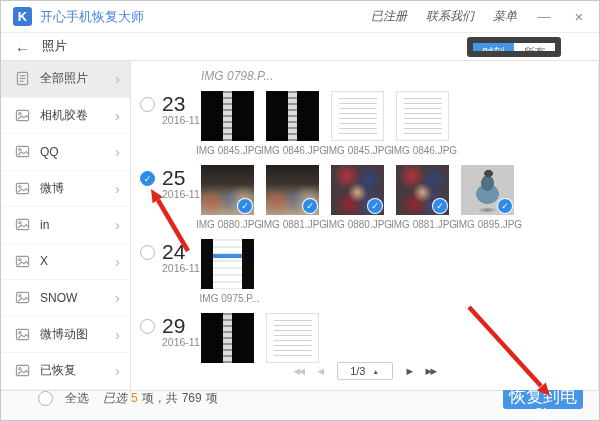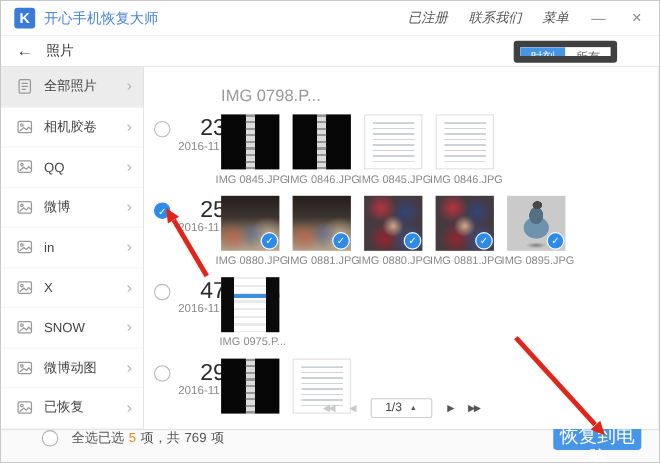--- a/index.html
+++ b/index.html
@@ -39,25 +39,25 @@
   .sb-item { height: 36.5px; display: flex; align-items: center;
     padding: 0 10px 0 14px; border-bottom: 1px solid #f4f4f4; }
   .sb-item.sel { background: #ececec; }
   .sb-ic { width: 15px; height: 15px; flex: none; display: inline-block; }
   .sb-ic svg { width: 15px; height: 15px; stroke: #999; fill: none; stroke-width: 1.2; }
   .sb-label { flex: 1; margin-left: 10px; font-size: 12px; color: #444; }
   .sb-chev { color: #b5b5b5; font-size: 15px; line-height: 15px; }
 
   .content { position: relative; flex: 1; background: #fff; padding-top: 4px;
     border-right: 1px solid #ececec; overflow: hidden; }
-  .partial-label { margin: 14px 0 8px 70px; font-size: 15px; color: #999; }
+  .partial-label { margin: 4px 0 8px 70px; font-size: 12px; color: #999; font-style: italic; }
 
   .group { display: flex; margin-bottom: 9px; }
   .date-cell { width: 70px; flex: none; padding-left: 9px; padding-top: 1px; }
-  .date-line { display: flex; align-items: center; gap: 20px; }
+  .date-line { display: flex; align-items: center; }
   .gcheck { width: 15px; height: 15px; border-radius: 50%; border: 1px solid #b8b8b8;
     background: #fff; flex: none; font-size: 9px; line-height: 14px; text-align: center; color:#fff; }
   .gcheck.on { background: #2f8be8; border-color: #2f8be8; }
   .day { margin-left: 7px; font-size: 21px; color: #2b2b2b; }
   .month { margin-left: 22px; margin-top: -2px; font-size: 10.5px; color: #8a8a8a; }
 
   .thumbs { display: flex; gap: 12px; }
   .cell { width: 53px; flex: none; }
   .thumb { position: relative; width: 53px; height: 50px; }
   .badge { position: absolute; right: 2px; bottom: 2px; width: 14px; height: 14px;
@@ -105,21 +105,21 @@
 
   
   .footer { height: 31px; border-top: 1px solid #e3e3e3; background: #fafafa;
     display: flex; align-items: center; padding: 0 16px 16px 37px; }
   .fa-circle { width: 15px; height: 15px; border-radius: 50%;
     border: 1px solid #b0b0b0; background: #fff; flex: none; }
   .ft-text { margin-left: 12px; font-size: 12px; color: #555; display: flex; align-items: center; }
   .ft-text span { display: inline-block; }
   .sel-count { color: #f08519; margin: 0 4px; }
   .total-count { margin: 0 4px; }
-  .gap-l { margin-left: 0; }
+  .gap-l { margin-left: 14px; font-style: italic; }
   .recover-btn { margin-left: auto; width: 80px; height: 22px; background: #4795e6;
     border: none; border-radius: 3px; color: #fff; font-size: 17px;
     font-family: inherit; line-height: 20px; text-align: center; }
 
   .overlay { position: absolute; left: 0; top: 0; z-index: 50; pointer-events: none; }
 </style>
 </head>
 <body>
 
 <div id="window">
@@ -300,21 +300,21 @@
                   <span class="badge">✓</span>
                 </div>
                 <div class="fname">IMG 0895.JPG</div>
               </div>
             </div>
           </div>
           <div class="group">
             <div class="date-cell">
               <div class="date-line">
                 <span class="gcheck"></span>
-                <span class="day">47</span>
+                <span class="day">24</span>
               </div>
               <div class="month">2016-11</div>
             </div>
             <div class="thumbs">
               <div class="cell">
                 <div class="thumb t-screenshot"></div>
                 <div class="fname">IMG 0975.P...</div>
               </div>
             </div>
           </div>

